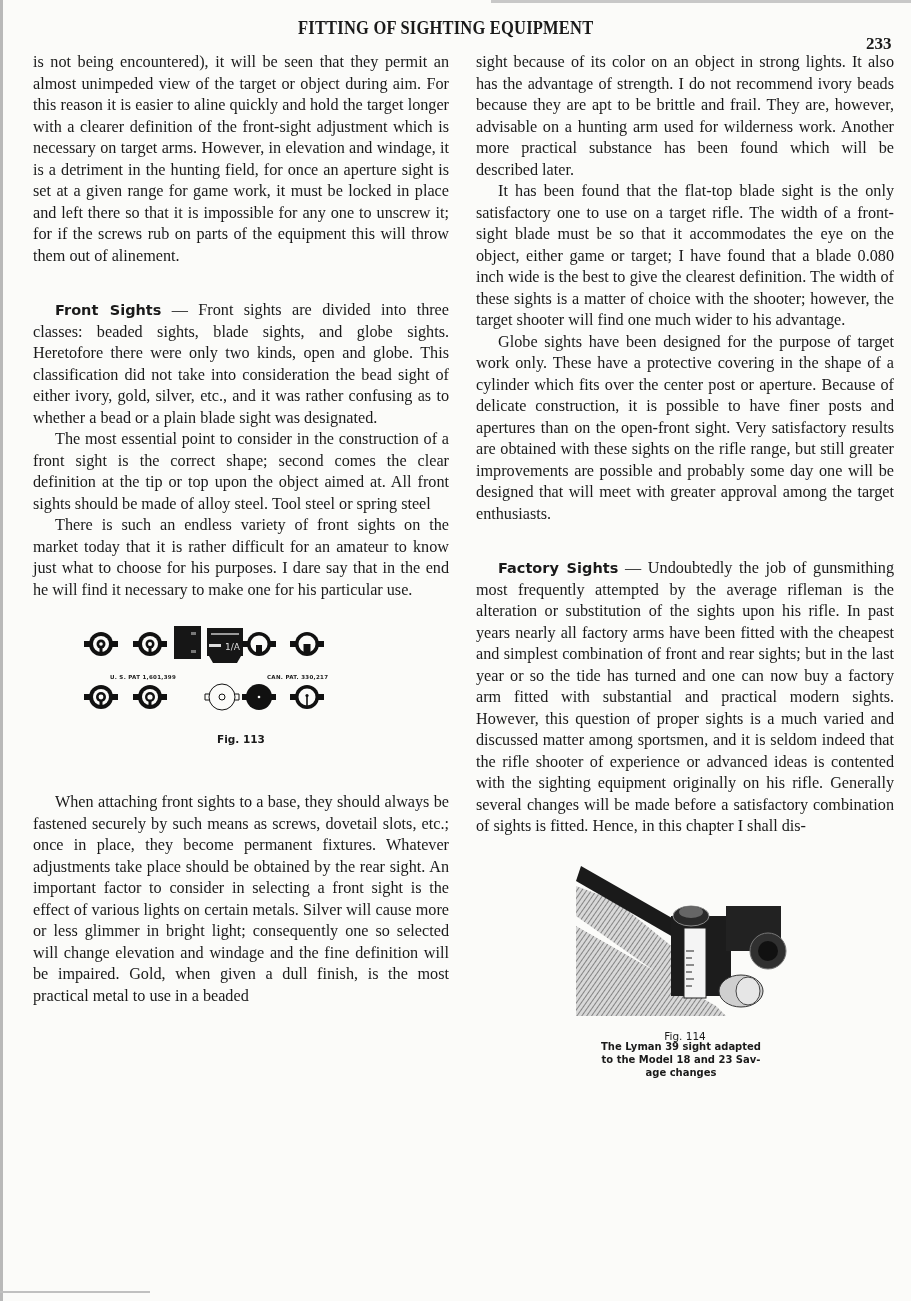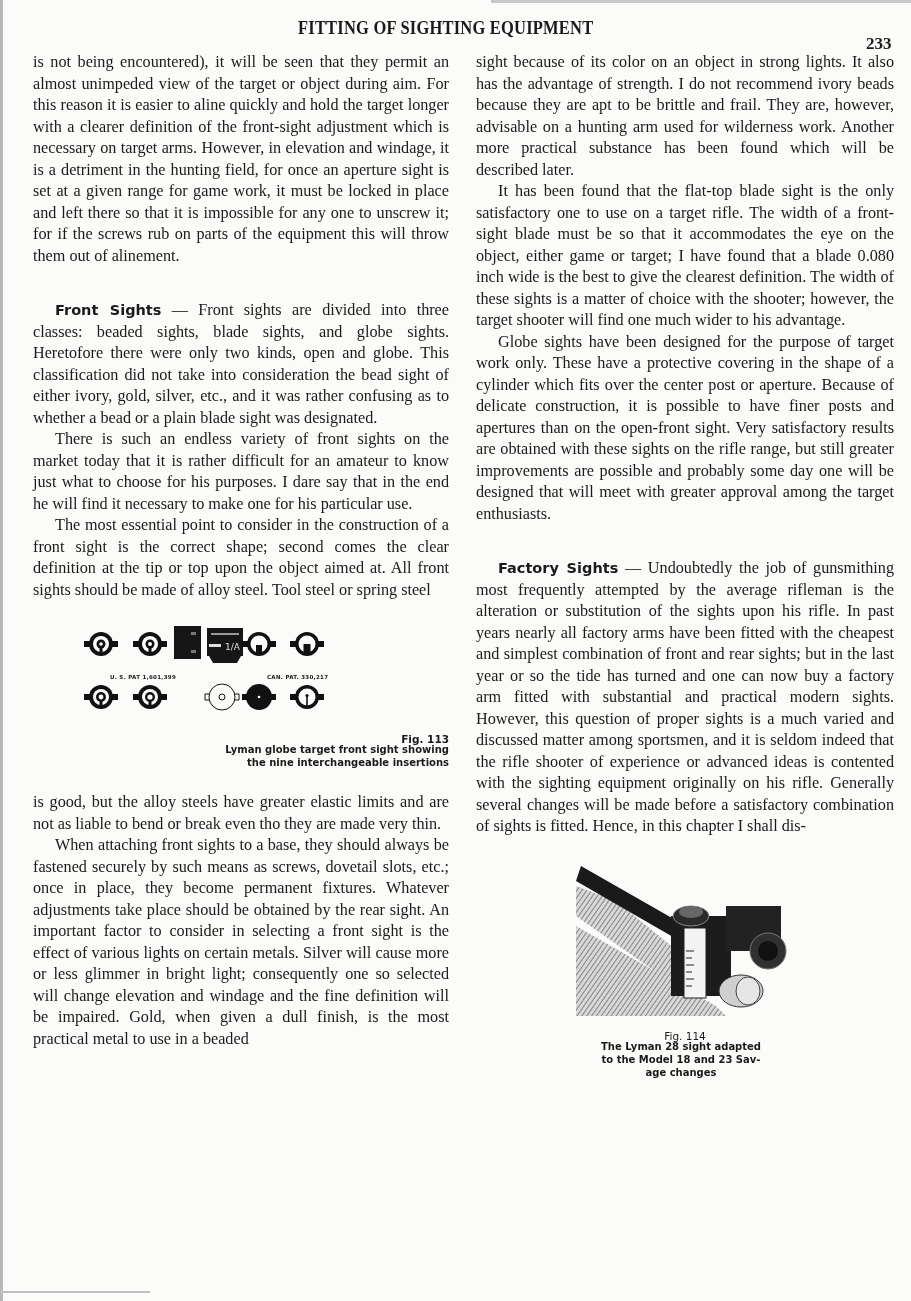--- a/index.html
+++ b/index.html
@@ -34,21 +34,21 @@
   .col p.indent { text-indent: 22px; }
   .col p.gap { margin-top: 33px; }
   .sec-head {
     font-family: "DejaVu Sans", "Liberation Sans", sans-serif;
     font-weight: bold; font-size: 14.5px;
   }
   .figure113 {
     position: relative; width: 416px; height: 158px; margin: 21px 0 12px 0;
   }
   .fig-label {
-    position: absolute; left: 0; width: 416px; text-align: right;
+    position: absolute; left: 0; width: 416px; text-align: center;
     font-family: "DejaVu Sans", sans-serif; font-weight: bold;
   }
   .fig-cap-num { top: 107px; font-size: 10.5px; }
   .fig-cap-text { top: 121px; font-size: 10px; line-height: 13px; }
   .pat-label {
     position: absolute; font-family: "DejaVu Sans", sans-serif; font-weight: bold;
     font-size: 5.5px; letter-spacing: 0.3px;
   }
   .figure114 {
     position: relative; width: 418px; height: 330px; margin-top: 18px;
@@ -67,22 +67,22 @@
 <div class="page-edge-top"></div>
 
 <div class="running-head">
   <span class="running-title">FITTING OF SIGHTING EQUIPMENT</span>
   <span class="page-number">233</span>
 </div>
 
 <div class="col col-left">
   <p>is not being encountered), it will be seen that they permit an almost unimpeded view of the target or object during aim. For this reason it is easier to aline quickly and hold the target longer with a clearer definition of the front-sight adjustment which is necessary on target arms. However, in elevation and windage, it is a detriment in the hunting field, for once an aperture sight is set at a given range for game work, it must be locked in place and left there so that it is impossible for any one to unscrew it; for if the screws rub on parts of the equipment this will throw them out of alinement.</p>
   <p class="indent gap"><span class="sec-head">Front Sights</span><span> — Front sights are divided into three classes: beaded sights, blade sights, and globe sights. Heretofore there were only two kinds, open and globe. This classification did not take into consideration the bead sight of either ivory, gold, silver, etc., and it was rather confusing as to whether a bead or a plain blade sight was designated.</span></p>
+  <p class="indent">The most essential point to consider in the construction of a front sight is the correct shape; second comes the clear definition at the tip or top upon the object aimed at. All front sights should be made of alloy steel. Tool steel or spring steel</p>
   <p class="indent">There is such an endless variety of front sights on the market today that it is rather difficult for an amateur to know just what to choose for his purposes. I dare say that in the end he will find it necessary to make one for his particular use.</p>
-  <p class="indent">The most essential point to consider in the construction of a front sight is the correct shape; second comes the clear definition at the tip or top upon the object aimed at. All front sights should be made of alloy steel. Tool steel or spring steel</p>
 
   <div class="figure113">
     <svg width="416" height="105" viewBox="0 0 416 105">
       <defs>
         <g id="ring">
           <rect x="-17" y="-3" width="34" height="6" fill="#111"></rect>
           <circle cx="0" cy="0" r="12" fill="#111"></circle>
         </g>
       </defs>
 
@@ -150,27 +150,22 @@
       <g transform="translate(274,75)">
         <use href="#ring"></use>
           <circle r="8.5" fill="#fbfbf9"></circle>
           <rect x="-0.8" y="-1" width="1.6" height="10" fill="#111"></rect>
           <circle cy="-1.5" r="1.6" fill="#111"></circle>
       </g>
     </svg>
     <span class="pat-label" style="left:77px; top:45px;">U. S. PAT 1,601,399</span>
     <span class="pat-label" style="left:234px; top:45px;">CAN. PAT. 330,217</span>
     <div class="fig-label fig-cap-num">Fig. 113</div>
-    <div class="fig-label fig-cap-text">
-      <div>Lyman globe target front sight showing</div>
-      <div>the nine interchangeable insertions</div>
-    </div>
   </div>
 
-  <p>is good, but the alloy steels have greater elastic limits and are not as liable to bend or break even tho they are made very thin.</p>
   <p class="indent">When attaching front sights to a base, they should always be fastened securely by such means as screws, dovetail slots, etc.; once in place, they become permanent fixtures. Whatever adjustments take place should be obtained by the rear sight. An important factor to consider in selecting a front sight is the effect of various lights on certain metals. Silver will cause more or less glimmer in bright light; consequently one so selected will change elevation and windage and the fine definition will be impaired. Gold, when given a dull finish, is the most practical metal to use in a beaded</p>
 </div>
 
 <div class="col col-right">
   <p>sight because of its color on an object in strong lights. It also has the advantage of strength. I do not recommend ivory beads because they are apt to be brittle and frail. They are, however, advisable on a hunting arm used for wilderness work. Another more practical substance has been found which will be described later.</p>
   <p class="indent">It has been found that the flat-top blade sight is the only satisfactory one to use on a target rifle. The width of a front-sight blade must be so that it accommodates the eye on the object, either game or target; I have found that a blade 0.080 inch wide is the best to give the clearest definition. The width of these sights is a matter of choice with the shooter; however, the target shooter will find one much wider to his advantage.</p>
   <p class="indent">Globe sights have been designed for the purpose of target work only. These have a protective covering in the shape of a cylinder which fits over the center post or aperture. Because of delicate construction, it is possible to have finer posts and apertures than on the open-front sight. Very satisfactory results are obtained with these sights on the rifle range, but still greater improvements are possible and probably some day one will be designed that will meet with greater approval among the target enthusiasts.</p>
   <p class="indent gap"><span class="sec-head">Factory Sights</span><span> — Undoubtedly the job of gunsmithing most frequently attempted by the average rifleman is the alteration or substitution of the sights upon his rifle. In past years nearly all factory arms have been fitted with the cheapest and simplest combination of front and rear sights; but in the last year or so the tide has turned and one can now buy a factory arm fitted with substantial and practical modern sights. However, this question of proper sights is a much varied and discussed matter among sportsmen, and it is seldom indeed that the rifle shooter of experience or advanced ideas is contented with the sighting equipment originally on his rifle. Generally several changes will be made before a satisfactory combination of sights is fitted. Hence, in this chapter I shall dis-</span></p>
 
   <div class="figure114">
@@ -197,20 +192,20 @@
           <line x1="110" y1="130" x2="116" y2="130"></line>
       </g>
       <rect x="150" y="50" width="55" height="45" fill="#222"></rect>
       <circle cx="192" cy="95" r="18" fill="#303030" stroke="#777"></circle>
       <circle cx="192" cy="95" r="10" fill="#111"></circle>
       <ellipse cx="165" cy="135" rx="22" ry="16" fill="#cfcfcf" stroke="#333"></ellipse>
       <ellipse cx="172" cy="135" rx="12" ry="14" fill="#e6e6e6" stroke="#444"></ellipse>
     </svg>
     <div class="fig114-num">Fig. 114</div>
     <div class="fig114-cap">
-      <div>The Lyman 28 sight adapted</div>
+      <div>The Lyman 39 sight adapted</div>
       <div>to the Model 18 and 23 Sav-</div>
       <div>age changes</div>
     </div>
   </div>
 </div>
 
 <div class="bottom-rule"></div>
 
 </body></html>

